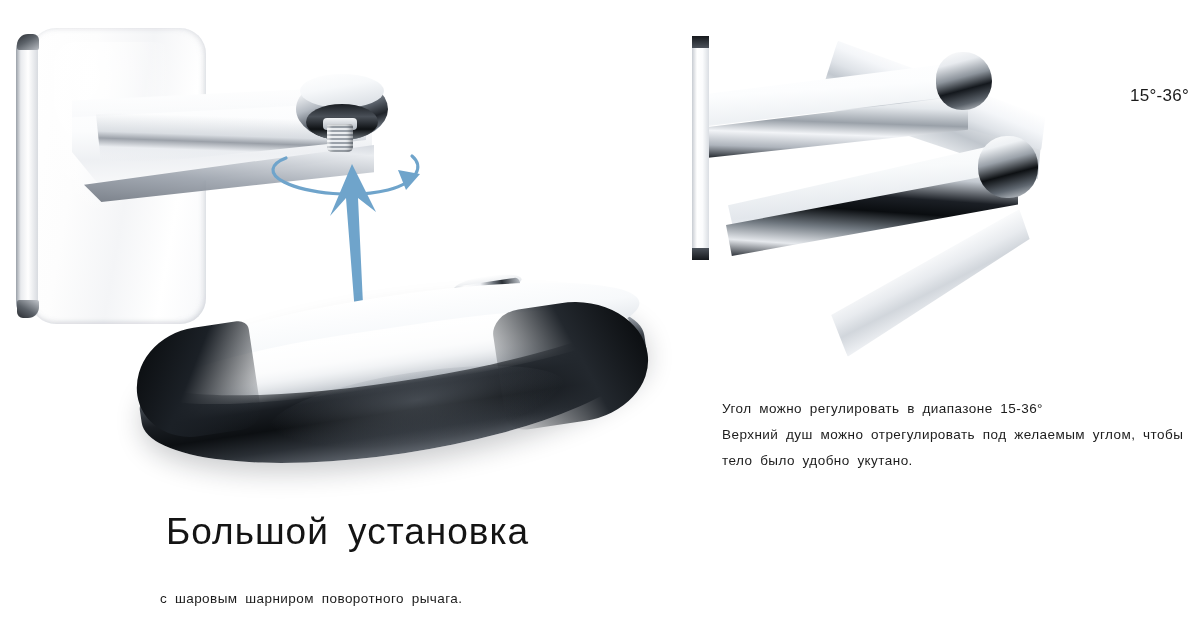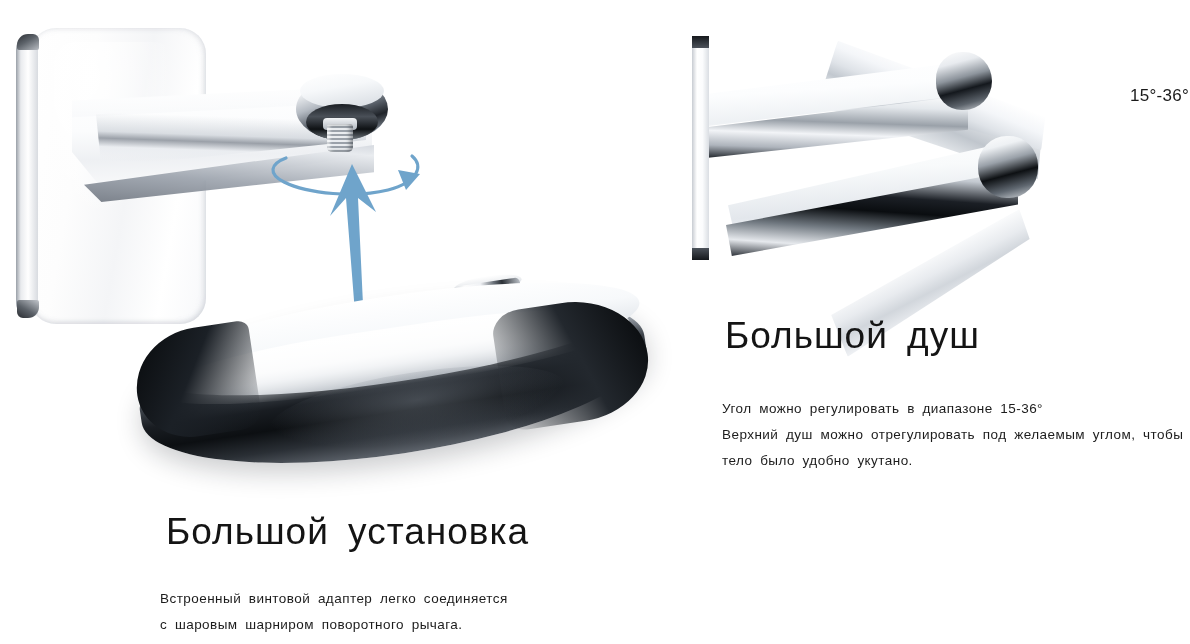--- a/index.html
+++ b/index.html
@@ -329,28 +329,26 @@
     <div class="armA-side"></div>
     <div class="armA-cap"></div>
 
     <div class="wall-bar"></div>
     <div class="wall-bar-cap-t"></div>
     <div class="wall-bar-cap-b"></div>
   </div>
 
   <div class="layer angle-label" id="angle-label">15°-36°</div>
 
-  <div class="layer heading" id="right-heading">Большой  душ</div>
 
   <div class="layer" id="right-body">
     <div class="body-line">Угол  можно  регулировать  в  диапазоне  15-36°</div>
     <div class="body-line">Верхний  душ  можно  отрегулировать  под  желаемым  углом, чтобы  все</div>
     <div class="body-line">тело  было  удобно  укутано.</div>
   </div>
 
   <div class="layer heading" id="left-heading">Большой  установка</div>
 
   <div class="layer" id="left-body">
-    <div class="body-line">Встроенный  винтовой  адаптер  легко  соединяется</div>
     <div class="body-line">с  шаровым  шарниром  поворотного  рычага.</div>
   </div>
 
 </div>
 
 </body></html>

